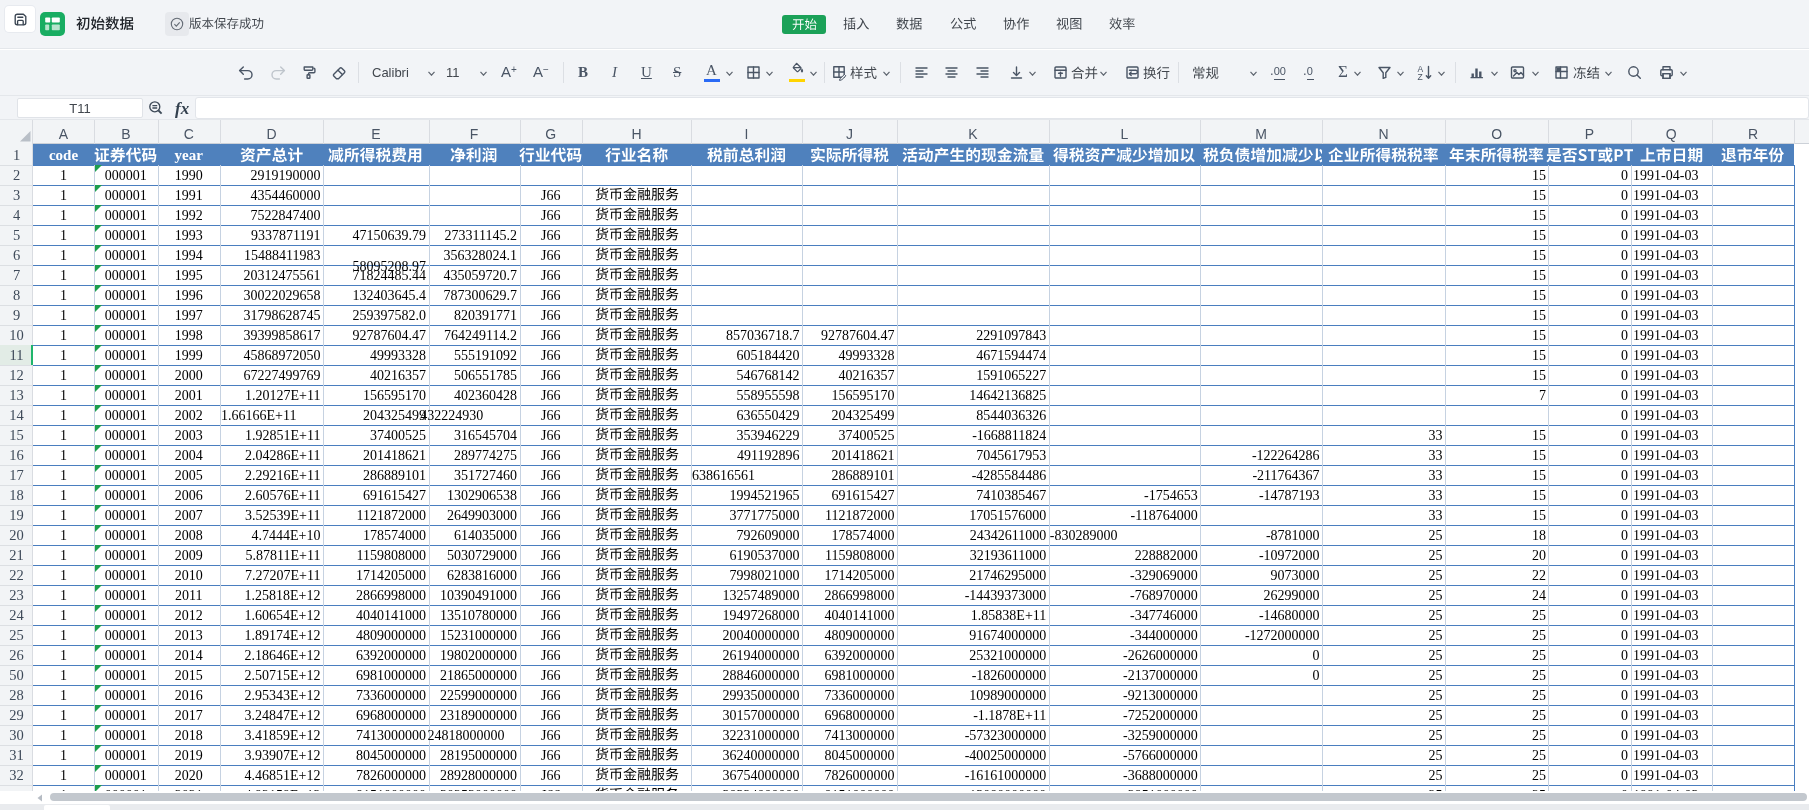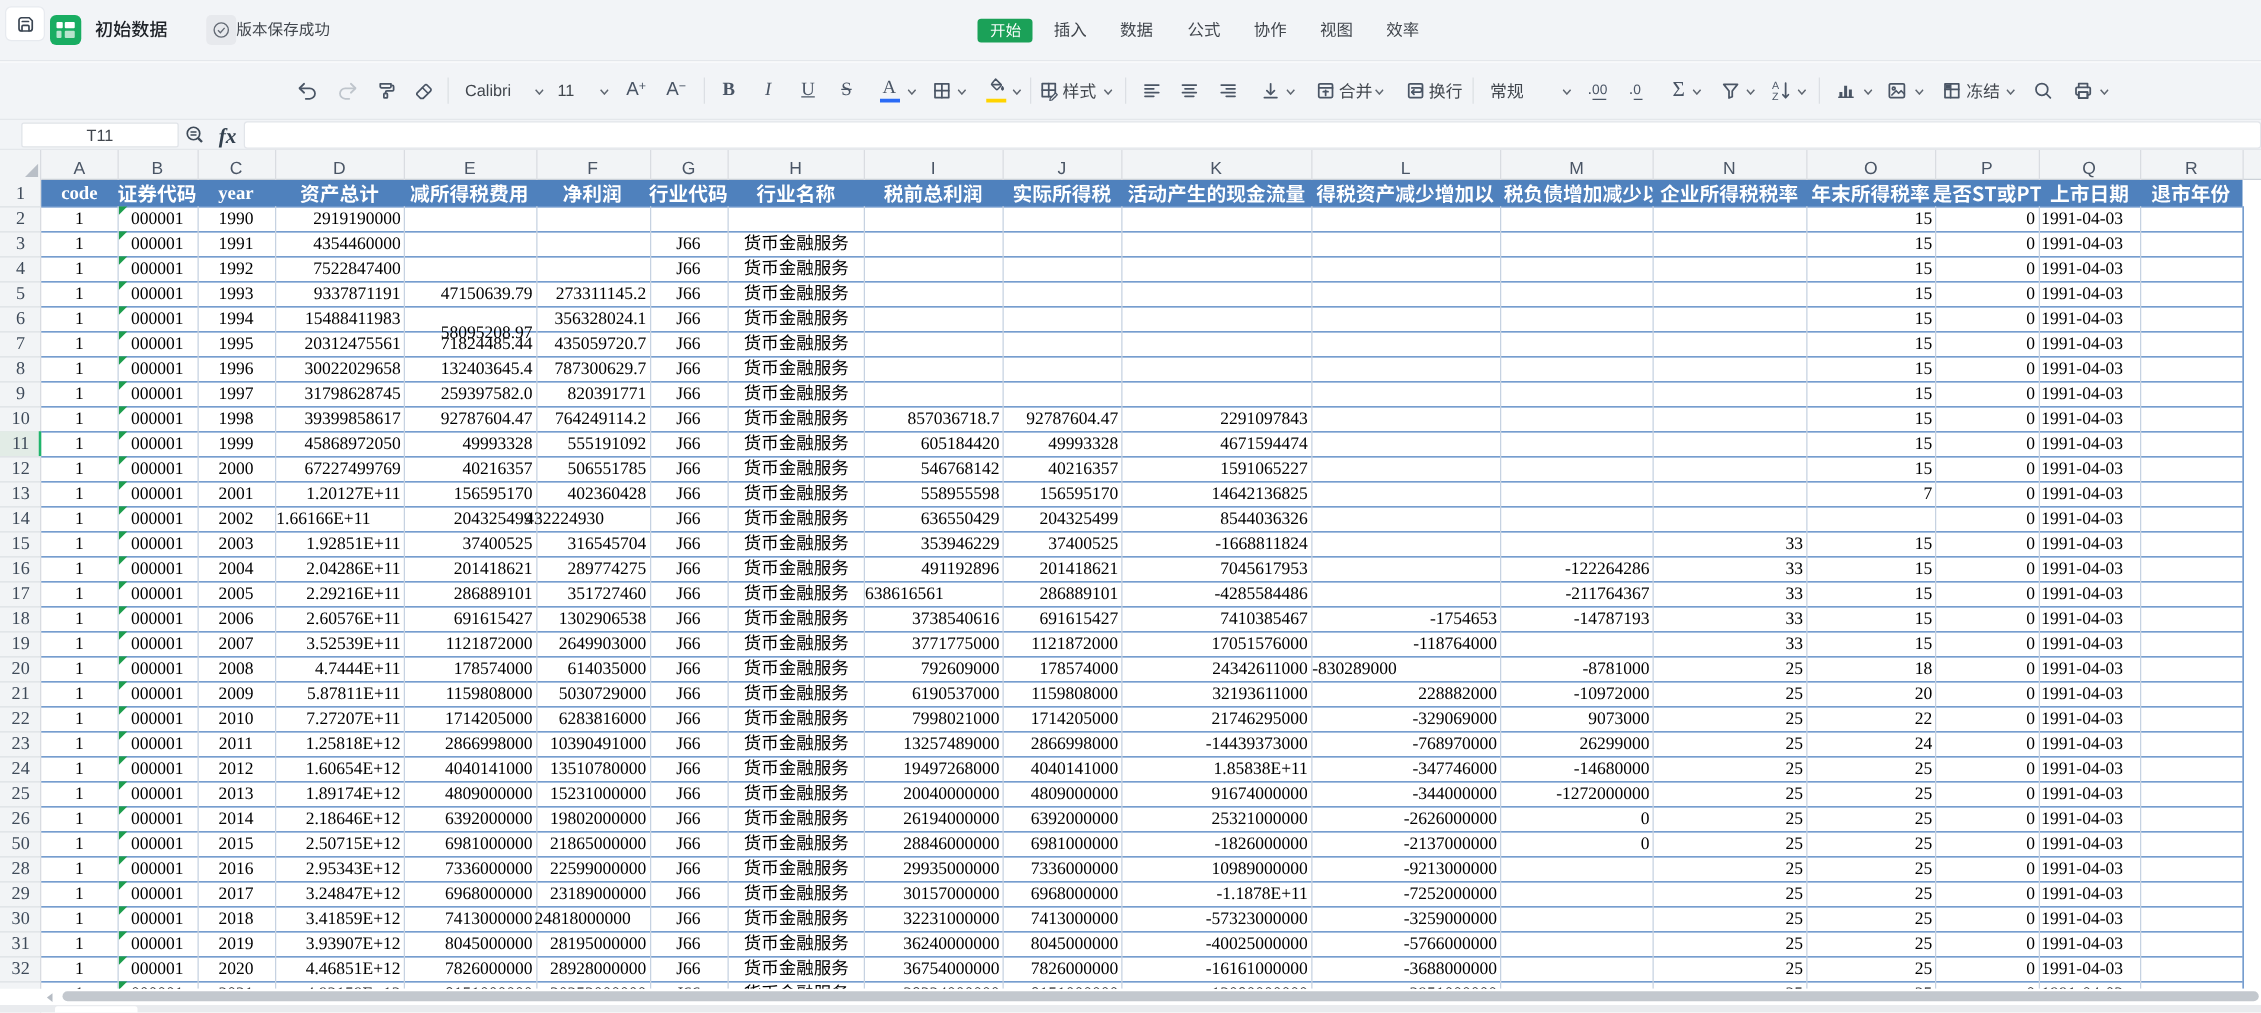--- a/index.html
+++ b/index.html
@@ -1042,21 +1042,21 @@
     <use href="#r878d" x="3000"></use>
     <use href="#r670d" x="4000"></use>
     <use href="#r52a1" x="5000"></use>
   </svg>
 <div class="ns" style="position:absolute;left:33.0px;top:487.6px;width:61.0px;text-align:center">1</div>
 <div class="ns" style="position:absolute;left:94.0px;top:487.6px;width:63.5px;text-align:center">000001</div>
 <div class="ns" style="position:absolute;left:157.5px;top:487.6px;width:62.5px;text-align:center">2006</div>
 <div class="ns" style="position:absolute;left:221.0px;top:487.6px;width:99.5px;text-align:right">2.60576E+11</div>
 <div class="ns" style="position:absolute;left:324.0px;top:487.6px;width:102.0px;text-align:right">691615427</div>
 <div class="ns" style="position:absolute;left:429.5px;top:487.6px;width:87.5px;text-align:right">1302906538</div>
-<div class="ns" style="position:absolute;left:692.0px;top:487.6px;width:107.5px;text-align:right">3738540616</div>
+<div class="ns" style="position:absolute;left:692.0px;top:487.6px;width:107.5px;text-align:right">1994521965</div>
 <div class="ns" style="position:absolute;left:803.0px;top:487.6px;width:91.5px;text-align:right">691615427</div>
 <div class="ns" style="position:absolute;left:898.0px;top:487.6px;width:148.3px;text-align:right">7410385467</div>
 <div class="ns" style="position:absolute;left:1049.8px;top:487.6px;width:147.9px;text-align:right">-1754653</div>
 <div class="ns" style="position:absolute;left:1201.2px;top:487.6px;width:118.4px;text-align:right">-14787193</div>
 <div class="ns" style="position:absolute;left:1323.1px;top:487.6px;width:119.4px;text-align:right">33</div>
 <div class="ns" style="position:absolute;left:1446.0px;top:487.6px;width:99.9px;text-align:right">15</div>
 <div class="ns" style="position:absolute;left:1549.4px;top:487.6px;width:78.7px;text-align:right">0</div>
 <div class="ns" style="position:absolute;left:1633.1px;top:487.6px">1991-04-03</div>
 <div class="ns" style="position:absolute;left:519.5px;top:487.6px;width:62.5px;text-align:center">J66</div>
 <svg class="ct" style="left:594.5px;top:487.40px" width="84.00" height="14" viewBox="0 0 6000 1000" fill="#000">
@@ -1086,21 +1086,21 @@
     <use href="#r8d27" x="0"></use>
     <use href="#r5e01" x="1000"></use>
     <use href="#r91d1" x="2000"></use>
     <use href="#r878d" x="3000"></use>
     <use href="#r670d" x="4000"></use>
     <use href="#r52a1" x="5000"></use>
   </svg>
 <div class="ns" style="position:absolute;left:33.0px;top:527.6px;width:61.0px;text-align:center">1</div>
 <div class="ns" style="position:absolute;left:94.0px;top:527.6px;width:63.5px;text-align:center">000001</div>
 <div class="ns" style="position:absolute;left:157.5px;top:527.6px;width:62.5px;text-align:center">2008</div>
-<div class="ns" style="position:absolute;left:221.0px;top:527.6px;width:99.5px;text-align:right">4.7444E+11</div>
+<div class="ns" style="position:absolute;left:221.0px;top:527.6px;width:99.5px;text-align:right">4.7444E+10</div>
 <div class="ns" style="position:absolute;left:324.0px;top:527.6px;width:102.0px;text-align:right">178574000</div>
 <div class="ns" style="position:absolute;left:429.5px;top:527.6px;width:87.5px;text-align:right">614035000</div>
 <div class="ns" style="position:absolute;left:692.0px;top:527.6px;width:107.5px;text-align:right">792609000</div>
 <div class="ns" style="position:absolute;left:803.0px;top:527.6px;width:91.5px;text-align:right">178574000</div>
 <div class="ns" style="position:absolute;left:898.0px;top:527.6px;width:148.3px;text-align:right">24342611000</div>
 <div class="ns" style="position:absolute;left:1049.8px;top:527.6px;width:147.9px;text-align:left">-830289000</div>
 <div class="ns" style="position:absolute;left:1201.2px;top:527.6px;width:118.4px;text-align:right">-8781000</div>
 <div class="ns" style="position:absolute;left:1323.1px;top:527.6px;width:119.4px;text-align:right">25</div>
 <div class="ns" style="position:absolute;left:1446.0px;top:527.6px;width:99.9px;text-align:right">18</div>
 <div class="ns" style="position:absolute;left:1549.4px;top:527.6px;width:78.7px;text-align:right">0</div>

